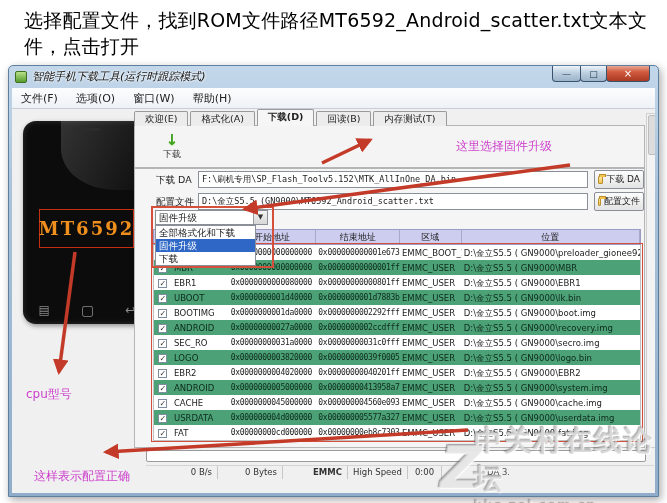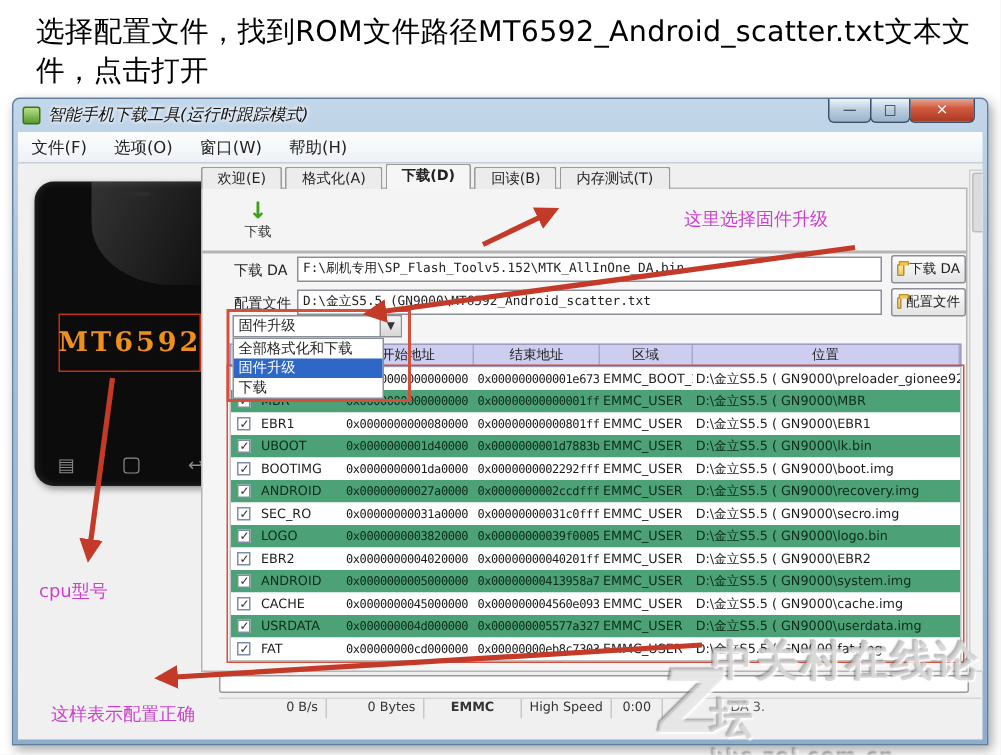--- a/index.html
+++ b/index.html
@@ -73,21 +73,21 @@
   .c0 { width:18px; text-align:center; } .c1 { width:57px; } .c2 { width:88px; } .c3 { width:84px; } .c4 { width:62px; } .c5 { width:179px; }
   .tc.c2,.tc.c3 { font-family:"DejaVu Sans Mono",monospace; font-size:8px; letter-spacing:-0.3px; }
   .cb { display:inline-block; width:9px; height:9px; background:#fff; border:1px solid #7e8ea0; font-size:8px; line-height:8px; color:#333; vertical-align:middle; }
   .ann-box-table { position:absolute; left:139px; top:134px; width:492px; height:199px; border:1px solid #d4503c; z-index:20; pointer-events:none; }
 
   
   .progress { position:absolute; left:134px; top:341px; width:500px; height:12px; background:#fff; border:1px solid #9a9a9a; border-radius:2px; }
   .statusbar { position:absolute; left:134px; top:356px; width:508px; height:14px; display:flex; border-top:1px solid #d5d5d5; }
   .seg { font-size:8.5px; color:#333; border-right:1px solid #c7c7c7; line-height:13px; padding:0 5px; white-space:nowrap; overflow:hidden; }
   .seg.right { text-align:right; }
-  .seg.bold { font-weight:bold; text-align:center; }
+  .seg.bold { font-weight:bold; text-align:right; }
   .s1{width:72px;} .s2{width:65px;} .s3{width:65px;} .s4{width:60px; text-align:center;} .s5{width:34px; text-align:center;} .s6{flex:1; border-right:none; padding-left:45px; color:#555;}
 
   
   .phone { position:absolute; left:11px; top:12px; width:128px; height:203px; background:#0c0c0c; border-radius:13px;
            box-shadow:inset 0 0 6px rgba(255,255,255,.15), 1px 2px 5px rgba(0,0,0,.4); overflow:hidden; }
   .phone-gloss { position:absolute; left:30%; top:0; width:70%; height:34%; background:linear-gradient(115deg,rgba(255,255,255,.16),rgba(255,255,255,0)); border-radius:0 12px 0 60%; }
   .speaker { position:absolute; left:50%; top:7px; width:26px; height:3px; margin-left:-13px; background:#2c2c2c; border-radius:2px; }
   .cpu-box { position:absolute; left:16px; top:88px; width:95px; height:39px; border:1px solid #c22f12; display:flex; align-items:center; justify-content:center; }
   .cpu-text { font-family:"DejaVu Serif",serif; font-weight:bold; font-size:18px; color:#ef8f1d; letter-spacing:2px; }
   .phone-nav { position:absolute; left:0; bottom:6px; width:100%; display:flex; justify-content:space-around; align-items:center; color:#8a8a8a; }

